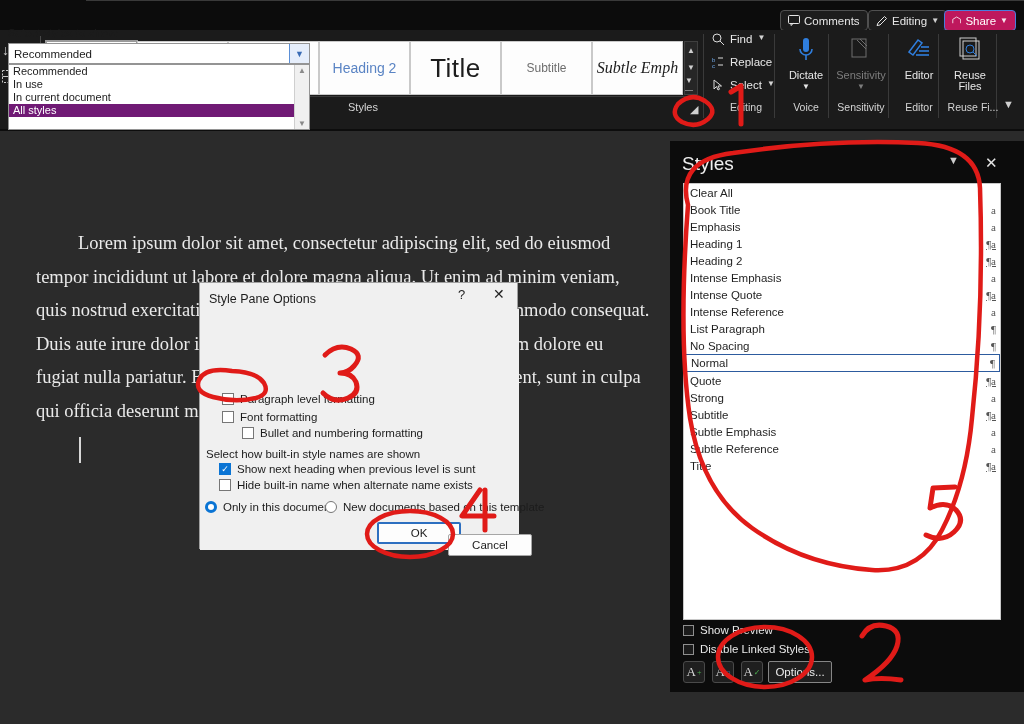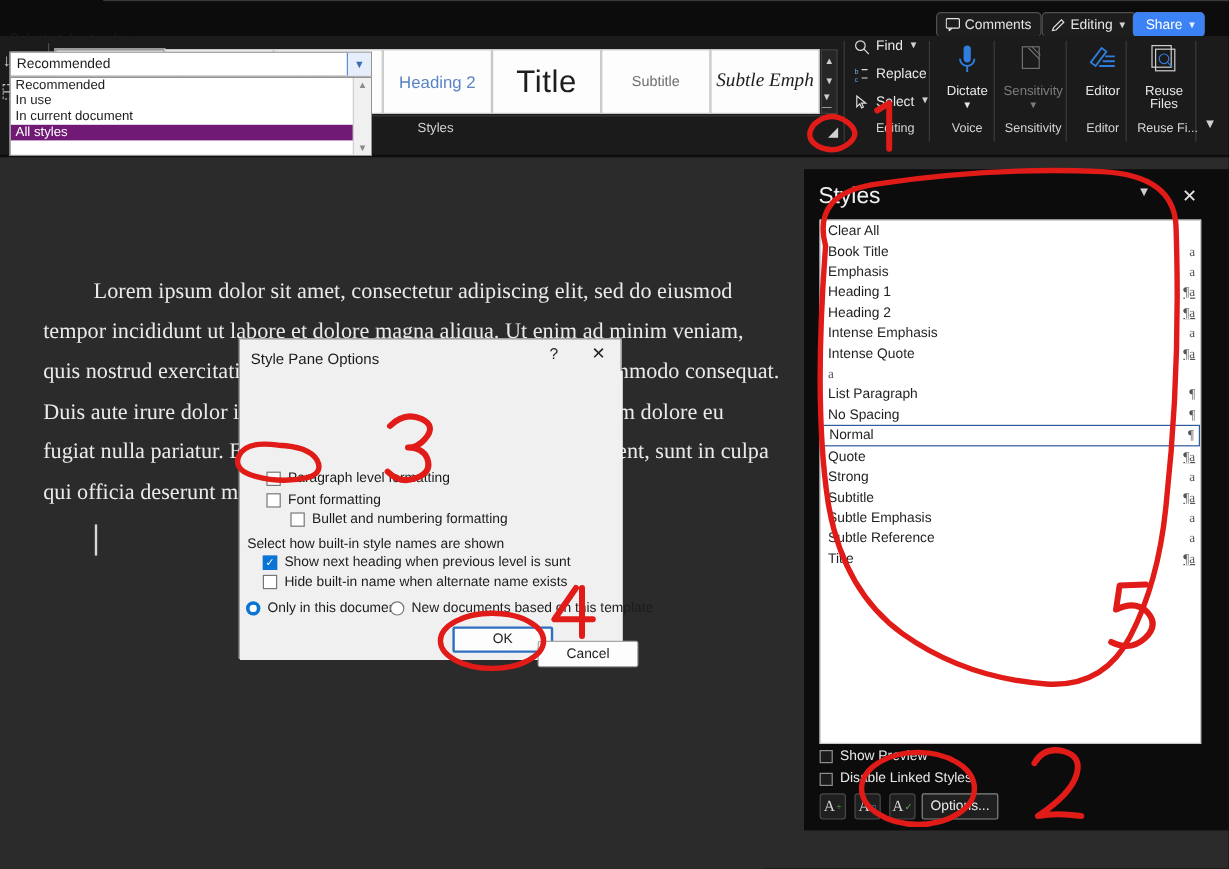--- a/index.html
+++ b/index.html
@@ -15,21 +15,21 @@
   .topbar { position: absolute; left: 0; top: 0; width: 1024px; height: 30px; background: #0c0c0c; }
   .topbar-divider { position:absolute; left:86px; top:0px; width:938px; height:1px; background:#3a3a3a; }
   .tb-btn {
     position: absolute; height: 21px; border: 1px solid #505050; border-radius: 4px;
     background: #1d1d1d; color: #e6e6e6; font-size: 11.5px;
     display: flex; align-items: center; justify-content: center; gap: 4px; padding: 0 7px;
     white-space: nowrap;
   }
   #btn-comments { left: 780px; top: 10px; }
   #btn-editing  { left: 868px; top: 10px; }
-  #btn-share    { left: 944px; top: 10px; background: #3b82f6; border-color:#4a7ddd; color:#fff; width:60px;}
+  #btn-share    { left: 944px; top: 10px; background: #be185d; border-color:#4a7ddd; color:#fff; width:72px;}
   .caret-sm { font-size: 8px; opacity: .9; }
 
   
   .ribbon { position: absolute; left: 0; top: 30px; width: 1024px; height: 100px; background: #1b1b1b; }
   .ribbon-bottomline { position:absolute; left:0; top:129px; width:1024px; height:2px; background:#0d0d0d;}
 
   
   .minicol { position: absolute; left: 0px; top: 32px; width: 40px; height: 88px; }
   .mini-ico { position:absolute; color:#d8d8d8; font-size:13px; }
   #mini-pilcrow { left:22px; top:12px; font-size:15px; }
@@ -362,20 +362,21 @@
       </div>
       <div class="style-row">
         <span class="sname">Intense Emphasis</span>
         <span class="smark">a</span>
       </div>
       <div class="style-row">
         <span class="sname">Intense Quote</span>
         <span class="smark u">¶a</span>
       </div>
       <div class="style-row">
+        <span class="sname">Intense Reference</span>
         <span class="smark">a</span>
       </div>
       <div class="style-row">
         <span class="sname">List Paragraph</span>
         <span class="smark">¶</span>
       </div>
       <div class="style-row">
         <span class="sname">No Spacing</span>
         <span class="smark">¶</span>
       </div>

